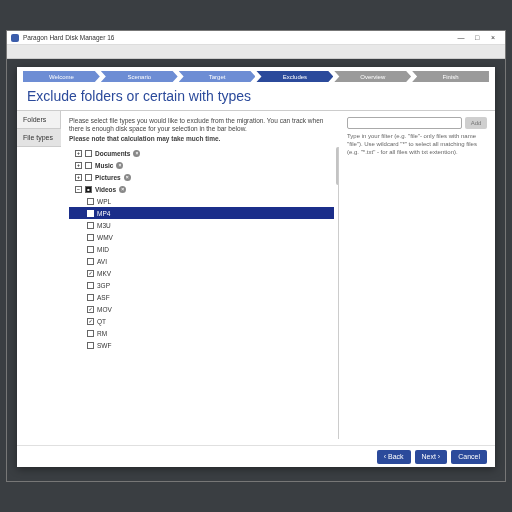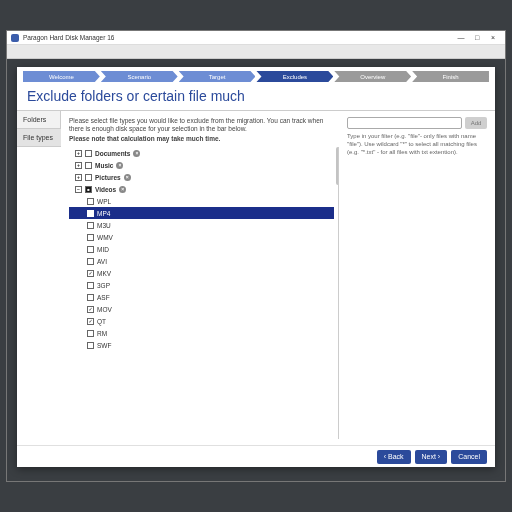--- a/index.html
+++ b/index.html
@@ -67,21 +67,21 @@
 
       <div class="stepper" id="stepper">
           <div class="step done">Welcome</div>
           <div class="step done">Scenario</div>
           <div class="step done">Target</div>
           <div class="step active">Excludes</div>
           <div class="step todo">Overview</div>
           <div class="step todo">Finish</div>
         </div>
 
-      <div class="page-title">Exclude folders or certain file much</div>
+      <div class="page-title">Exclude folders or certain with types</div>
 
       <div class="body">
         <div class="tabs-col">
           <div class="vtab">Folders</div>
           <div class="vtab active">File types</div>
         </div>
 
         <div class="main">
           <div class="main-left">
             <div class="hint">

